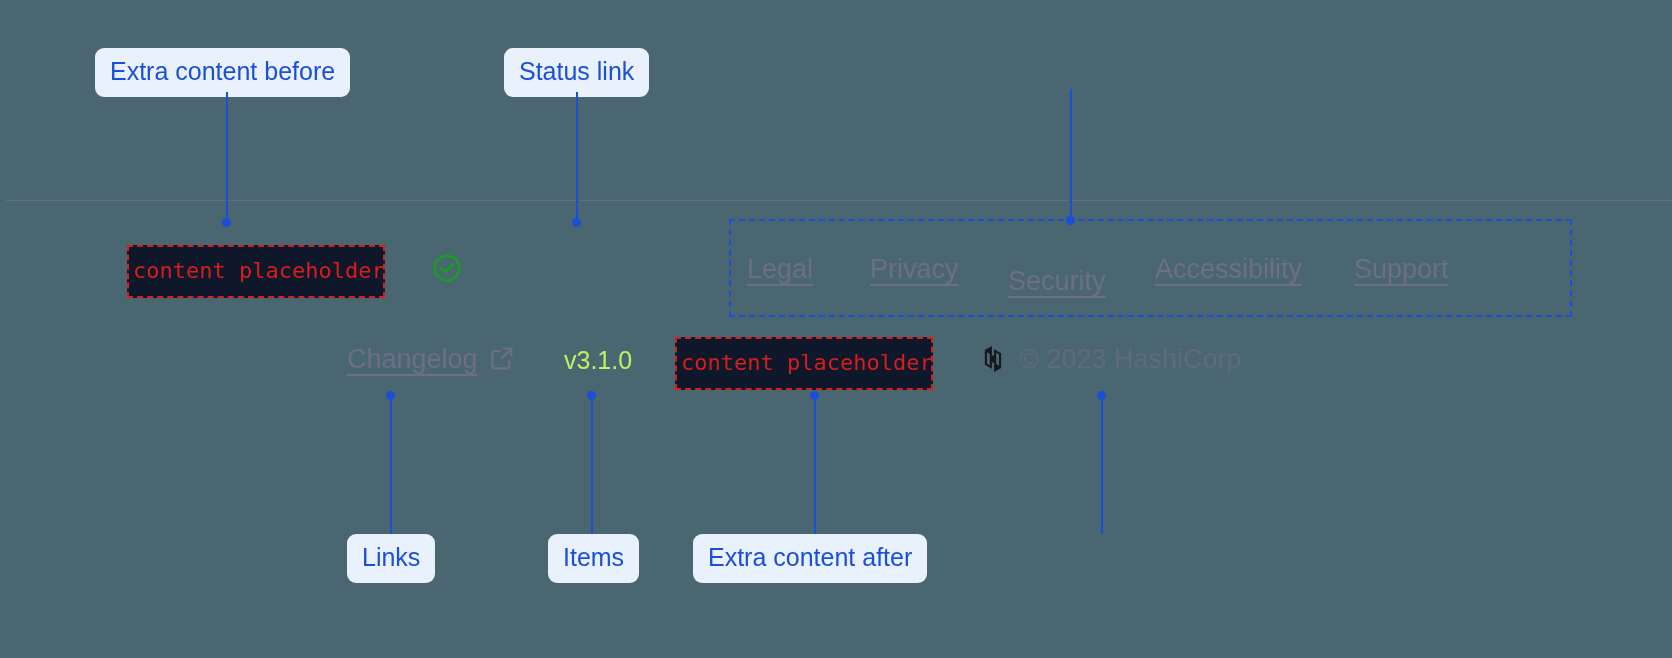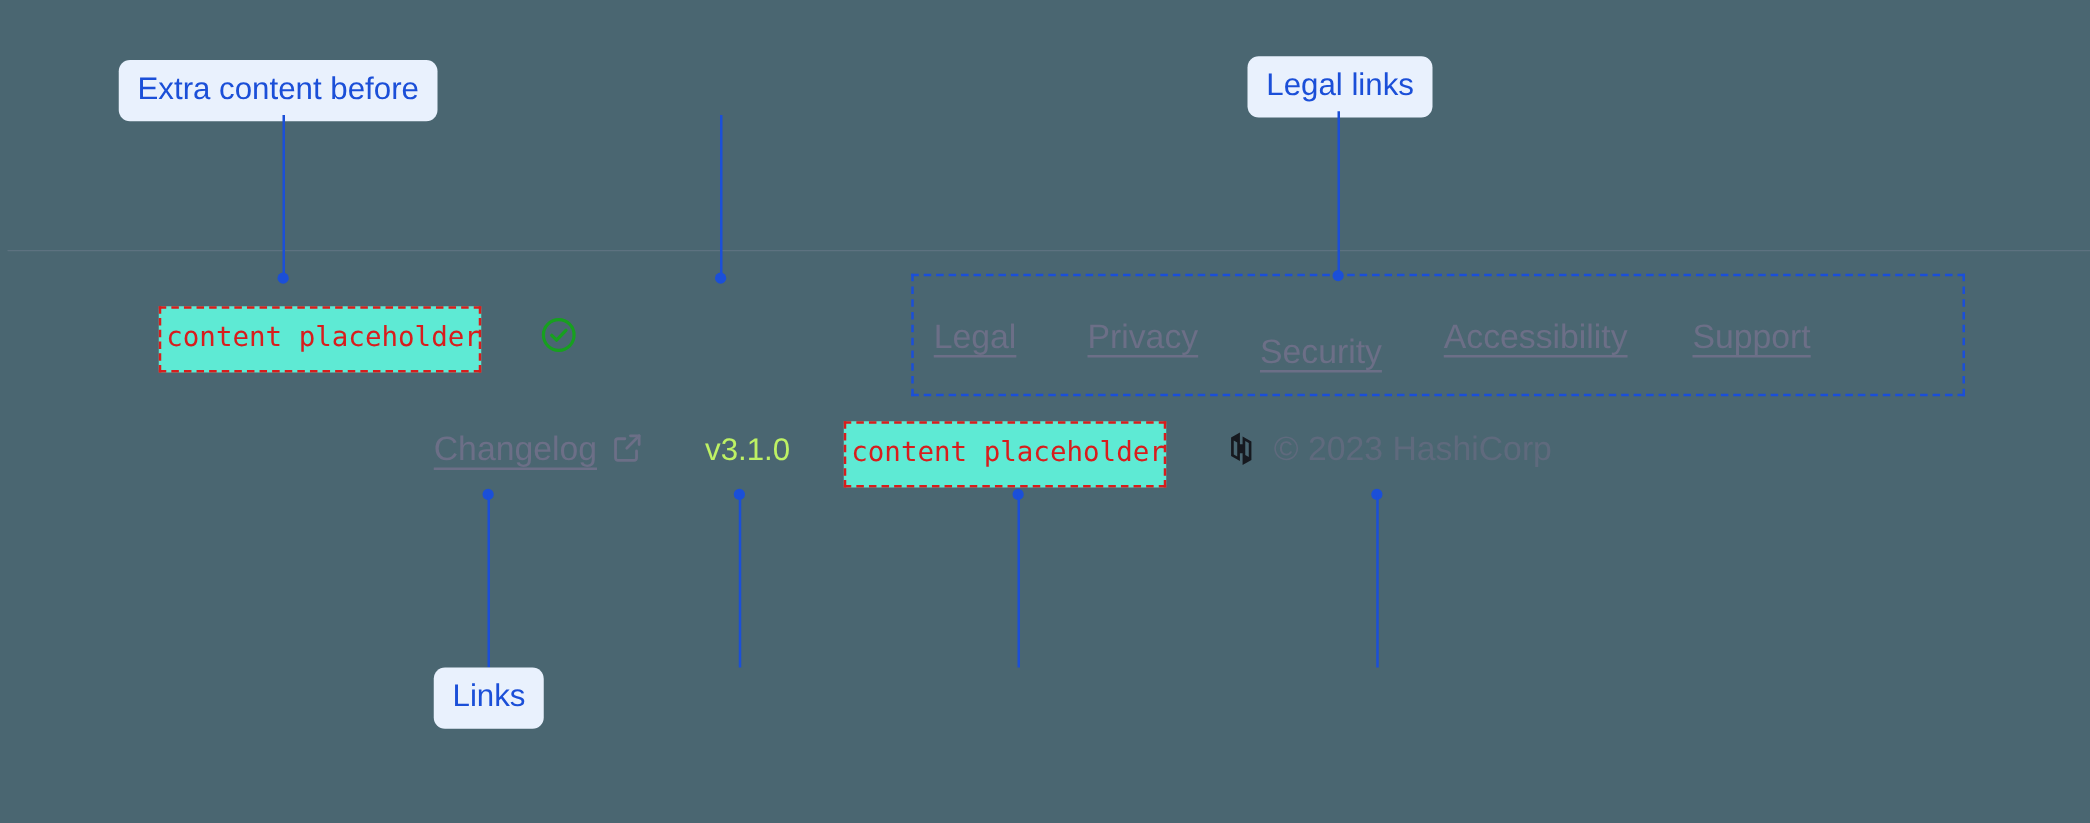--- a/index.html
+++ b/index.html
@@ -40,21 +40,21 @@
   }
   .dot{
     position:absolute;
     width:9px;height:9px;border-radius:50%;
     background:#1b4fd8;
   }
 
   
   .placeholder{
     position:absolute;
-    background:#5eead4;
+    background:#0f172a;
     border:2px dashed #d81d1d;
     color:#d81d1d;
     font-family:"DejaVu Sans Mono", monospace;
     font-size:22px;
     line-height:1;
     padding:13px 4px 14px 4px;
     white-space:nowrap;
     box-sizing:border-box;
   }
 
@@ -97,24 +97,24 @@
 <body>
 
 <div class="stage">
 
   <div class="divider" style="top:200px;"></div>
 
   <div class="callout" style="left:89px;top:48px;">Extra content before</div>
   <div class="leader" style="left:220px;top:92px;height:130px;"></div>
   <div class="dot" style="left:216px;top:218px;"></div>
 
+  <div class="callout" style="left:498px;top:48px;">Status link</div>
   <div class="leader" style="left:570px;top:92px;height:130px;"></div>
   <div class="dot" style="left:566px;top:218px;"></div>
 
-  <div class="callout" style="left:992px;top:45px;">Legal links</div>
   <div class="leader" style="left:1064px;top:89px;height:132px;"></div>
   <div class="dot" style="left:1060px;top:216px;"></div>
 
   <div class="placeholder" style="left:121px;top:245px;width:258px;">content placeholder</div>
 
   <span class="icon" style="left:425px;top:252px;">
     <svg width="32" height="32" viewBox="0 0 24 24" fill="none">
       <circle cx="12" cy="12" r="9.2" stroke="#17a01f" stroke-width="1.9"></circle>
       <path d="M7.8 12.2 L10.7 15.1 L16.3 9.2" stroke="#17a01f" stroke-width="2" stroke-linecap="round" stroke-linejoin="round"></path>
     </svg>
@@ -152,20 +152,22 @@
   </span>
 
   <div class="copytext" style="left:1013px;top:346px;">© 2023 HashiCorp</div>
 
   <div class="dot" style="left:380px;top:391px;"></div>
   <div class="leader" style="left:384px;top:396px;height:138px;"></div>
   <div class="callout" style="left:341px;top:534px;">Links</div>
 
   <div class="dot" style="left:581px;top:391px;"></div>
   <div class="leader" style="left:585px;top:396px;height:138px;"></div>
+  <div class="callout" style="left:542px;top:534px;">Items</div>
 
   <div class="dot" style="left:804px;top:391px;"></div>
   <div class="leader" style="left:808px;top:396px;height:138px;"></div>
+  <div class="callout" style="left:687px;top:534px;">Extra content after</div>
 
   <div class="dot" style="left:1091px;top:391px;"></div>
   <div class="leader" style="left:1095px;top:396px;height:138px;"></div>
 
 </div>
 
 </body></html>

